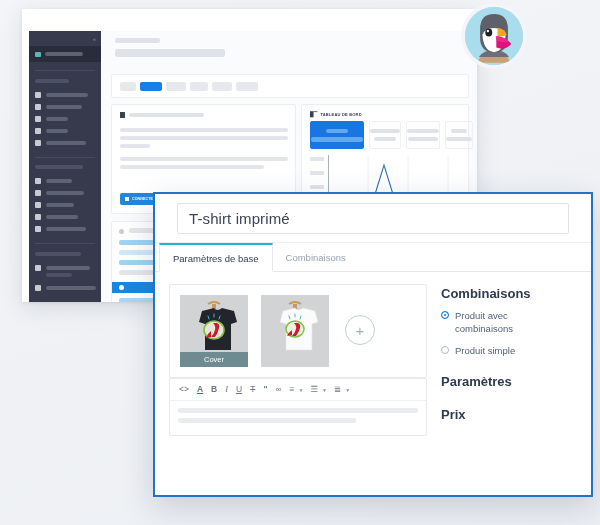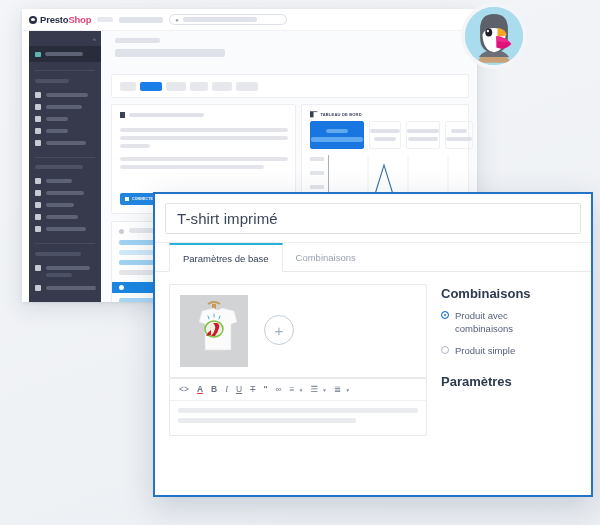--- a/index.html
+++ b/index.html
@@ -111,27 +111,27 @@
     width:100%; height:100%; border-radius:50%; background:#a9dcec; overflow:hidden; position:relative;
   }
 
   
   .modal {
     position:absolute; left:153px; top:192px; width:440px; height:305px;
     background:#fff; border:2px solid #2272c7;
     box-shadow: 0 10px 30px rgba(30,50,90,.18);
     overflow:hidden;
   }
-  .modal-head { height:49px; border-bottom:1px solid #eceef1; display:flex; align-items:center; padding:0 10px;}
+  .modal-head { height:49px; border-bottom:1px solid #eceef1; display:flex; align-items:center; padding:0 22px;}
   .title-input {
     width:100%; height:31px; border:1px solid #dfe3e8; border-radius:2px;
     display:flex; align-items:center; padding-left:11px;
     font-size:15px; color:#3b4559; letter-spacing:.1px;
   }
-  .tabbar { display:flex; height:29px; border-bottom:1px solid #e7e9ed; padding-left:14px;text-align:center; }
+  .tabbar { display:flex; height:29px; border-bottom:1px solid #e7e9ed; padding-left:4px;text-align:center; }
   .tab {
     padding:0 13px; display:flex; align-items:center; font-size:9.5px; color:#9aa3b2;
     position:relative; white-space:nowrap;
   }
   .tab.active {
     color:#36405a; background:#fff; border-top:2px solid #22b2d6;
     border-left:1px solid #e7e9ed; border-right:1px solid #e7e9ed;
     margin-bottom:-1px; border-bottom:1px solid #fff;
   }
   .modal-body { display:flex; padding:12px 14px 0 14px; gap:14px; }
@@ -168,32 +168,20 @@
   }
   .spacer-20 { height:18px; }
 </style>
 </head>
 <body>
 
 <div class="page">
 
   <div class="dash-window">
 
-    <div class="dash-topbar">
-      <div class="logo">
-        <div class="logo-mark"></div>
-        <div class="logo-text"><span class="a">Presto</span><span class="b">Shop</span></div>
-      </div>
-      <span class="sk topbar-sk1"></span>
-      <span class="sk topbar-sk2"></span>
-      <div class="search-pill">
-        <span class="search-ico">●</span>
-        <span class="sk search-sk"></span>
-      </div>
-    </div>
 
     <div class="dash-side">
       <div class="side-collapse">«</div>
       <div class="side-active">
         <span class="ic"></span>
         <span class="tx"></span>
       </div>
 
       <div class="side-sep" style="top:39px"></div>
       <div class="side-head" style="top:48px;width:34px"></div>
@@ -367,20 +355,38 @@
     <div class="tabbar">
       <div class="tab active">Paramètres de base</div>
       <div class="tab">Combinaisons</div>
     </div>
 
     <div class="modal-body">
 
       <div class="body-left">
         <div class="imgbox">
 
+          <div class="thumb">
+            <svg viewBox="0 0 68 72" width="68" height="72">
+              <rect width="68" height="72" fill="#d2d3d5"></rect>
+              <path d="M28 9 q6-4 12 0" stroke="#c79a5a" stroke-width="2" fill="none"></path>
+              <rect x="32" y="9" width="4" height="5" fill="#c79a5a"></rect>
+              <path d="M22 16 l12-3 q3 4 8 0 l12 3 l3 11 l-6 2 l0 26 l-26 0 l0-26 l-6-2 z" fill="#22262c"></path>
+              <g stroke="#4fb3d9" stroke-width="1" stroke-linecap="round">
+                <line x1="29" y1="24" x2="28" y2="21"></line>
+                  <line x1="34" y1="22" x2="34" y2="19"></line>
+                <line x1="39" y1="24" x2="40" y2="21"></line>
+              </g>
+              <ellipse cx="34" cy="35" rx="10" ry="9" fill="#e9e6d8"></ellipse>
+              <ellipse cx="34" cy="35" rx="10" ry="9" fill="none" stroke="#7fc241" stroke-width="1.6"></ellipse>
+              <path d="M33 28 q3 3 2 7 q-1 4 -4 7 l4 0 q3-4 4-9 q1-4 -2-5 z" fill="#c81d2c"></path>
+              <path d="M31 36 q-4 3 -5 7 l5-1 z" fill="#c81d2c"></path>
+            </svg>
+            <div class="cover-tag">Cover</div>
+          </div>
 
           <div class="thumb">
             <svg viewBox="0 0 68 72" width="68" height="72">
               <rect width="68" height="72" fill="#d2d3d5"></rect>
               <path d="M28 9 q6-4 12 0" stroke="#c79a5a" stroke-width="2" fill="none"></path>
               <rect x="32" y="9" width="4" height="5" fill="#c79a5a"></rect>
               <path d="M22 16 l12-3 q3 4 8 0 l12 3 l3 11 l-6 2 l0 26 l-26 0 l0-26 l-6-2 z" fill="#fbfbfb"></path>
               <path d="M22 16 l12-3 q3 4 8 0 l12 3 l3 11 l-6 2 l0 26 l-26 0 l0-26 l-6-2 z" fill="none" stroke="#e2e2e2" stroke-width=".6"></path>
               <g stroke="#4fb3d9" stroke-width="1" stroke-linecap="round">
                 <line x1="29" y1="24" x2="28" y2="21"></line>
@@ -433,16 +439,17 @@
           <span class="radio"></span>
           <span>Produit simple</span>
         </div>
 
         <div class="spacer-20"></div>
 
         <div class="r-title">Paramètres</div>
 
         <div class="spacer-20"></div>
 
+        <div class="r-title">Prix</div>
       </div>
     </div>
   </div>
 </div>
 
 </body></html>

